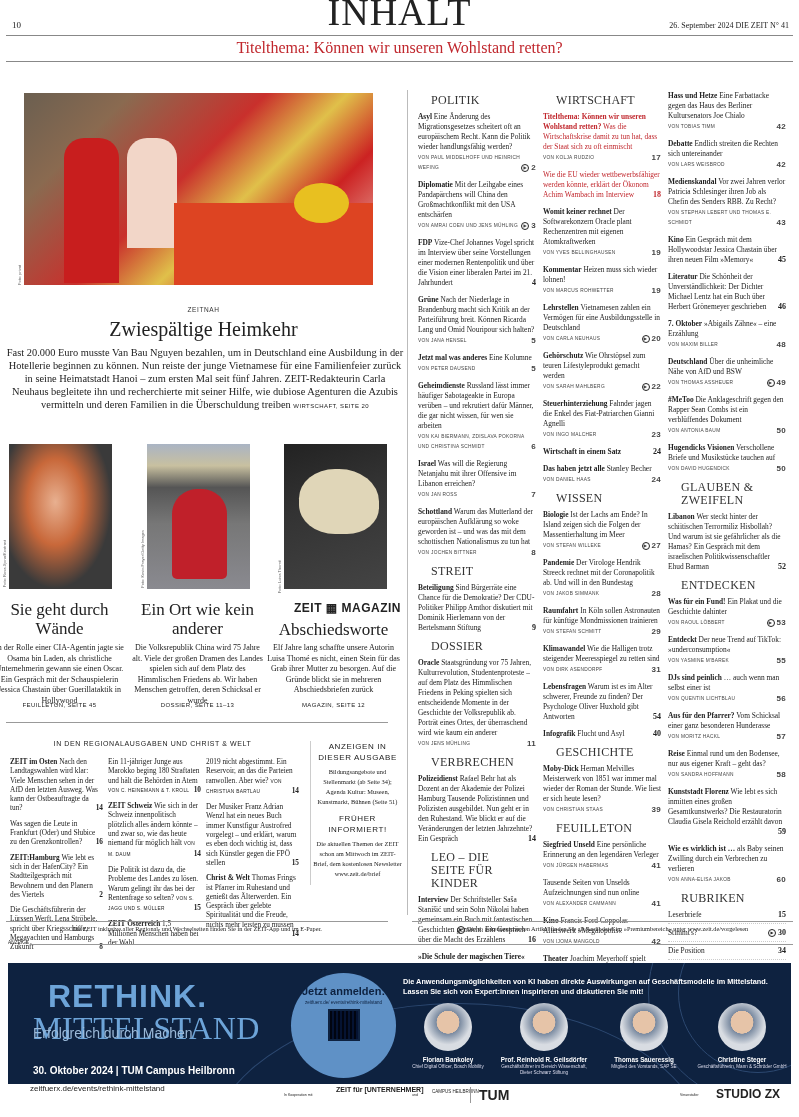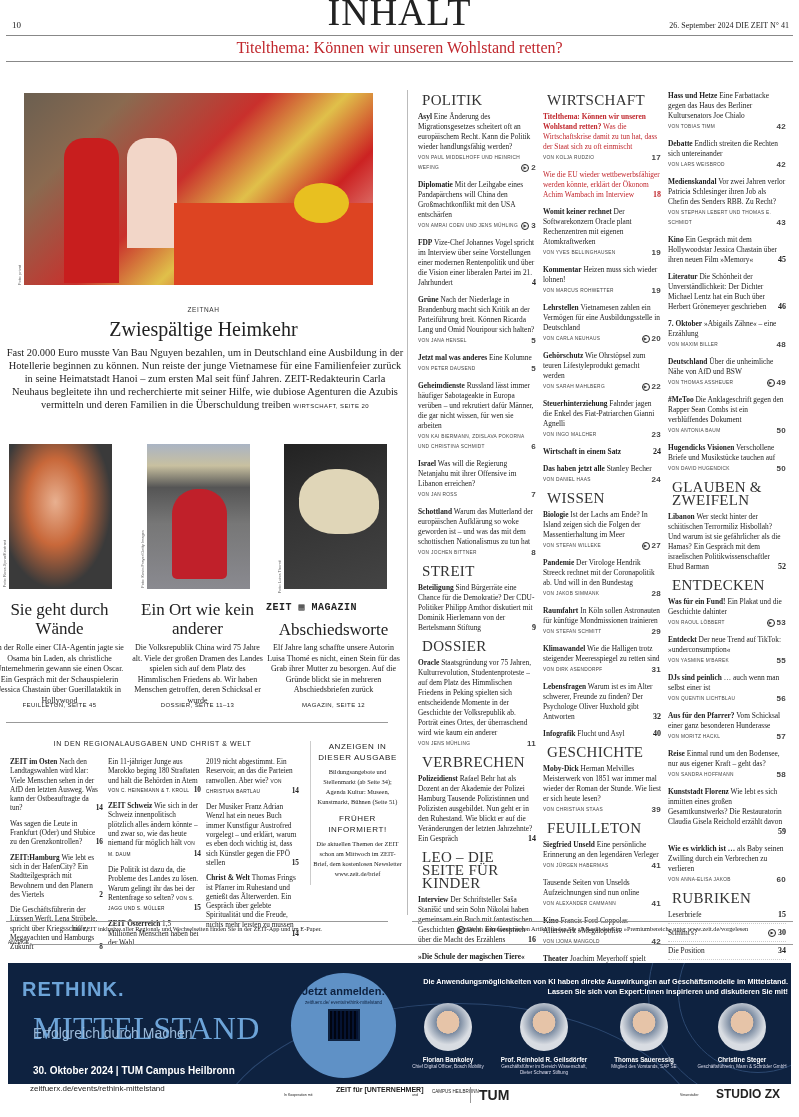--- a/index.html
+++ b/index.html
@@ -26,61 +26,61 @@
 
 .t-img{position:absolute;top:444px;width:103px;height:145px}
 .t1{left:9px;background:radial-gradient(ellipse at 45% 40%,#e8b090 0%,#c8683a 35%,#3a3a3a 70%)}
 .t2{left:147px;background:linear-gradient(180deg,#aab4c4 0%,#c8c0a0 15%,#555 30%,#777 55%,#8a8a90 100%)}
 .t2 .kid{position:absolute;left:25px;top:45px;width:55px;height:90px;background:#c0202a;border-radius:25px 25px 5px 5px}
 .t3{left:284px;background:linear-gradient(160deg,#222 0%,#333 40%,#444 100%)}
 .t3 .stone{position:absolute;left:15px;top:25px;width:80px;height:65px;background:#e0d6b8;border-radius:45% 50% 40% 45%}
 .t-head{position:absolute;top:600px;width:135px;text-align:center;font-size:17px;line-height:19px}
 .t-body{position:absolute;top:643px;width:135px;text-align:center;font-size:8px;line-height:10.6px}
 .t-ref{position:absolute;top:702px;width:135px;text-align:center}
-.magbrand{position:absolute;top:601px;width:135px;text-align:left;font-family:Liberation Mono, monospace;font-size:10px;font-weight:bold;letter-spacing:.5px}
+.magbrand{position:absolute;top:601px;width:135px;text-align:right;font-family:Liberation Sans, sans-serif;font-size:12px;font-weight:bold;letter-spacing:.5px}
 .rule3{position:absolute;left:6px;width:382px;top:722px;border-top:1px solid #999}
 
 .reg-title{position:absolute;left:10px;width:285px;top:740px;text-align:center;font-family:"Liberation Sans",sans-serif;font-size:7px;letter-spacing:.6px}
 .reg-col{position:absolute;top:757px;width:93px;font-size:7.3px;line-height:9.3px}
 .reg-col .it{margin-bottom:6px}
 .pn{float:right;font-weight:bold}
 .by{font-family:"Liberation Sans",sans-serif;font-size:4.8px;letter-spacing:.3px}
 .ads{position:absolute;left:310px;width:92px;top:741px;text-align:center;border-left:1px solid #ccc;padding-left:2px}
 .ads .h{font-family:"Liberation Sans",sans-serif;font-size:8px;letter-spacing:.6px;line-height:11px}
 .ads .b{font-size:6.4px;line-height:10px;margin:4px 0 6px}
 
 .toc{position:absolute;top:91px;width:118px;font-size:7.4px;line-height:10px}
-.toc .sec{font-size:15px;letter-spacing:.3px;margin:3px 4px 5px;color:#333;line-height:13px}
+.toc .sec{font-size:12px;letter-spacing:.3px;margin:3px 13px 5px;color:#333;line-height:13px}
 .toc .it{margin-bottom:7px;overflow:hidden}
 .toc .it b{font-weight:bold}
 .toc .red{color:#c0272d}
 .toc .pg{float:right;font-weight:bold;font-size:8px}
 .toc .au{font-family:"Liberation Sans",sans-serif;font-size:4.8px;letter-spacing:.3px;color:#444;display:block;margin-top:1px}
 .audio{display:inline-block;width:8px;height:8px;border:1px solid #222;border-radius:50%;font-size:4px;line-height:6px;text-align:center;margin-right:2px;vertical-align:middle}
 .c1{left:418px}.c2{left:543px}.c3{left:668px}
 .rub .it{border-bottom:1px dotted #ccc;padding-bottom:3px;margin-bottom:4px}
 
 .rule4{position:absolute;left:6px;width:382px;top:921px;border-top:1px solid #999}
 .rule5{position:absolute;left:412px;width:381px;top:921px;border-top:1px solid #999}
 .fnote1{position:absolute;left:6px;width:382px;top:925px;text-align:center;font-size:6.3px}
 .fnote2{position:absolute;left:412px;width:381px;top:925px;text-align:center;font-size:6.3px}
 .anz{position:absolute;left:8px;top:940px;font-family:"Liberation Sans",sans-serif;font-size:4.8px}
 .rule6{position:absolute;left:30px;right:6px;top:944px;border-top:1px solid #999}
 
 .ad{position:absolute;left:8px;top:963px;width:783px;height:121px;background:#0e2240;overflow:hidden;font-family:"Liberation Sans",sans-serif}
 .ad .arc{position:absolute;border:1px solid #2c4870;border-radius:50%}
-.ad .r1{position:absolute;left:14px;top:15px;color:#6da4d8;font-size:20px;font-weight:bold;letter-spacing:1px}
+.ad .r1{position:absolute;left:40px;top:15px;color:#6da4d8;font-size:32px;font-weight:bold;letter-spacing:1px}
 .ad .r2{position:absolute;left:25px;top:47px;color:#6da4d8;font-size:32px;font-family:"Liberation Serif",serif;letter-spacing:.5px}
 .ad .r3{position:absolute;left:25px;top:62px;color:#9bb9d8;font-size:14px}
 .ad .r4{position:absolute;left:25px;top:102px;color:#fff;font-size:10px;font-weight:bold}
 .ad .circ{position:absolute;left:283px;top:10px;width:105px;height:105px;background:#5f91c6;border-radius:50%;text-align:center;color:#0e2240}
 .ad .circ .j{font-size:11px;font-weight:bold;margin-top:12px;line-height:13px}
 .ad .circ .u{font-size:4.5px;margin-top:2px}
 .ad .qr{width:32px;height:32px;margin:4px auto 0;background:repeating-linear-gradient(90deg,#0e2240 0 2px,#5f91c6 2px 4px),#0e2240;background-blend-mode:multiply;border:2px solid #0e2240}
-.ad .tag{position:absolute;left:395px;width:385px;top:14px;text-align:right;color:#fff;font-size:7.3px;font-weight:bold;line-height:10px}
+.ad .tag{position:absolute;left:395px;width:385px;top:14px;text-align:left;color:#fff;font-size:7.3px;font-weight:bold;line-height:10px}
 .spk{position:absolute;top:40px;width:96px;text-align:center;color:#fff}
 .spk .ph{width:48px;height:48px;border-radius:50%;margin:0 auto;background:radial-gradient(circle at 50% 40%,#e6c4a8 0 30%,#7a8aa0 31%,#d8dce2 60%)}
 .spk .n{font-size:6.3px;font-weight:bold;margin-top:5px}
 .spk .r{font-size:4.6px;line-height:6px;margin-top:1px;color:#dde}
 .ad-url{position:absolute;left:30px;top:1084px;font-family:"Liberation Sans",sans-serif;font-size:8px}
 .koop{position:absolute;left:284px;top:1093px;font-family:"Liberation Sans",sans-serif;font-size:3.5px}
 .zfu{position:absolute;left:336px;top:1086px;font-family:"Liberation Sans",sans-serif;font-size:7px;font-weight:bold;line-height:8px}
 .und{position:absolute;left:412px;top:1093px;font-family:"Liberation Sans",sans-serif;font-size:3.5px}
 .camp{position:absolute;left:432px;top:1089px;font-family:"Liberation Sans",sans-serif;font-size:4.5px;line-height:5px;text-align:center}
 .tum{position:absolute;left:470px;top:1087px;font-family:"Liberation Sans",sans-serif;font-size:14px;font-weight:bold;border-left:1px solid #999;padding-left:8px}
@@ -192,21 +192,21 @@
     <div class="it"><b>Lehrstellen</b> <span>Vietnamesen zahlen ein Vermögen für eine Ausbildungsstelle in Deutschland</span><span class="au">VON CARLA NEUHAUS<span class="pg"><span class="audio">▶</span>20</span></span></div>
     <div class="it"><b>Gehörschutz</b> <span>Wie Ohrstöpsel zum teuren Lifestyleprodukt gemacht werden</span><span class="au">VON SARAH MAHLBERG<span class="pg"><span class="audio">▶</span>22</span></span></div>
     <div class="it"><b>Steuerhinterziehung</b> <span>Fahnder jagen die Enkel des Fiat-Patriarchen Gianni Agnelli</span><span class="au">VON INGO MALCHER<span class="pg">23</span></span></div>
     <div class="it"><b>Wirtschaft in einem Satz</b> <span></span><span class="pg">24</span></div>
     <div class="it"><b>Das haben jetzt alle</b> <span>Stanley Becher</span><span class="au">VON DANIEL HAAS<span class="pg">24</span></span></div>
     <div class="sec">WISSEN</div>
     <div class="it"><b>Biologie</b> <span>Ist der Lachs am Ende? In Island zeigen sich die Folgen der Massentierhaltung im Meer</span><span class="au">VON STEFAN WILLEKE<span class="pg"><span class="audio">▶</span>27</span></span></div>
     <div class="it"><b>Pandemie</b> <span>Der Virologe Hendrik Streeck rechnet mit der Coronapolitik ab. Und will in den Bundestag</span><span class="au">VON JAKOB SIMMANK<span class="pg">28</span></span></div>
     <div class="it"><b>Raumfahrt</b> <span>In Köln sollen Astronauten für künftige Mondmissionen trainieren</span><span class="au">VON STEFAN SCHMITT<span class="pg">29</span></span></div>
     <div class="it"><b>Klimawandel</b> <span>Wie die Halligen trotz steigender Meeresspiegel zu retten sind</span><span class="au">VON DIRK ASENDORPF<span class="pg">31</span></span></div>
-    <div class="it"><b>Lebensfragen</b> <span>Warum ist es im Alter schwerer, Freunde zu finden? Der Psychologe Oliver Huxhold gibt Antworten</span><span class="pg">32</span></div>
+    <div class="it"><b>Lebensfragen</b> <span>Warum ist es im Alter schwerer, Freunde zu finden? Der Psychologe Oliver Huxhold gibt Antworten</span><span class="pg">54</span></div>
     <div class="it"><b>Infografik</b> <span>Flucht und Asyl</span><span class="pg">40</span></div>
     <div class="sec">GESCHICHTE</div>
     <div class="it"><b>Moby-Dick</b> <span>Herman Melvilles Meisterwerk von 1851 war immer mal wieder der Roman der Stunde. Wie liest er sich heute lesen?</span><span class="au">VON CHRISTIAN STAAS<span class="pg">39</span></span></div>
     <div class="sec">FEUILLETON</div>
     <div class="it"><b>Siegfried Unseld</b> <span>Eine persönliche Erinnerung an den legendären Verleger</span><span class="au">VON JÜRGEN HABERMAS<span class="pg">41</span></span></div>
     <div class="it"><span>Tausende Seiten von Unselds Aufzeichnungen sind nun online</span><span class="au">VON ALEXANDER CAMMANN<span class="pg">41</span></span></div>
     <div class="it"><b>Kino</b> <span>Francis Ford Coppolas Alterswerk »Megalopolis«</span><span class="au">VON IJOMA MANGOLD<span class="pg">42</span></span></div>
     <div class="it"><b>Theater</b> <span>Joachim Meyerhoff spielt Brechts »Puntila« in Hamburg</span><span class="au">VON PETER KÜMMEL<span class="pg">42</span></span></div>
     <div class="it"><b>Fernsehen</b> <span>Den Basketballstars Franz und Moritz Wagner ist eine Serie gewidmet</span><span class="au">VON CHRISTOPH AMEND<span class="pg">42</span></span></div>
     <div class="it"><b>Astronomie</b> <span>Ein zweiter Mond kommt uns nahe</span><span class="au">VON PAULA KELLER<span class="pg">42</span></span></div>

